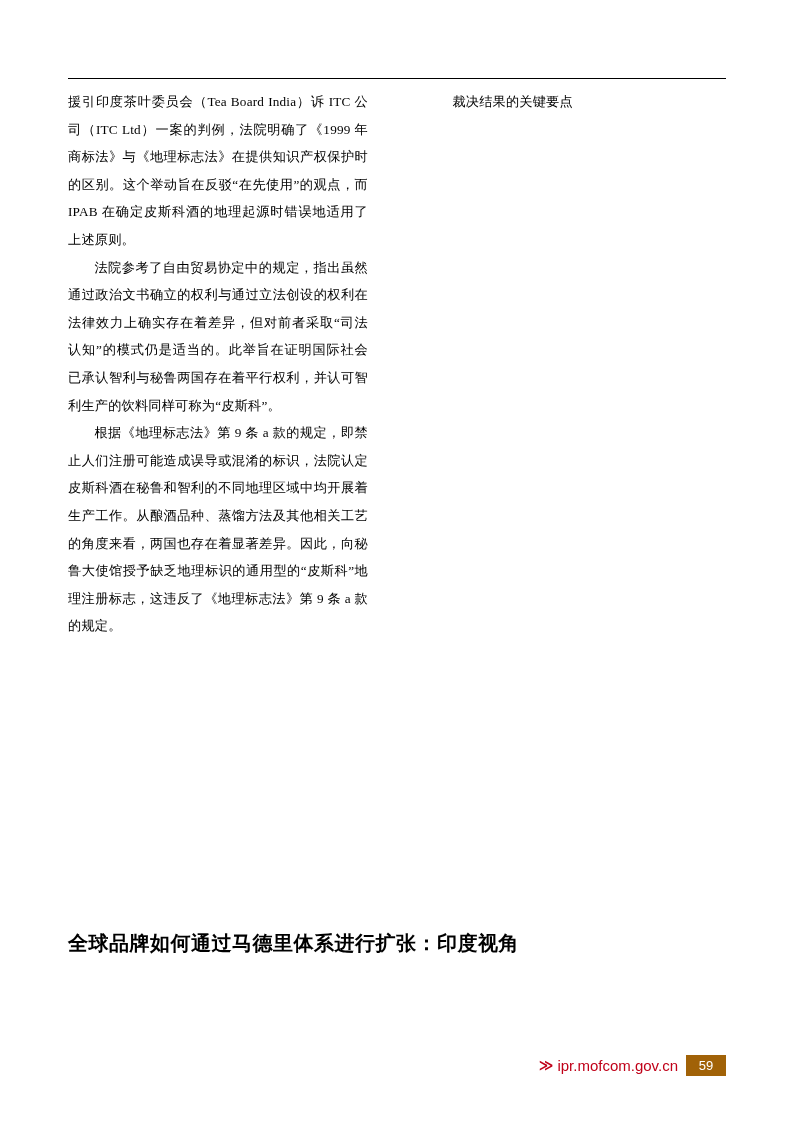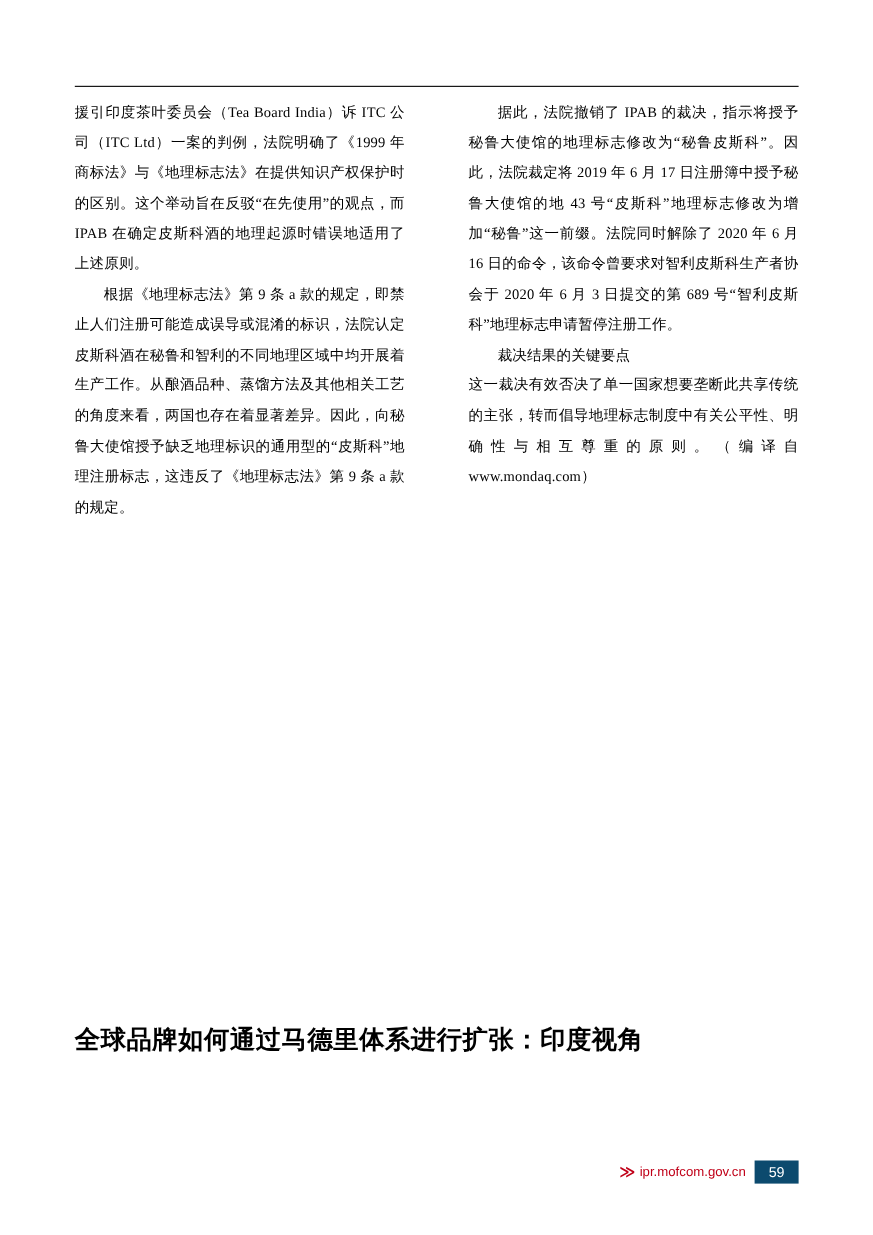--- a/index.html
+++ b/index.html
@@ -55,21 +55,21 @@
   }
   .col p.bold {
     font-weight: normal;
     text-indent: 26.4px;
   }
   .section-title {
     position: absolute;
     left: 68px;
     top: 930px;
     width: 658px;
-    font-size: 23px;
+    font-size: 20px;
     font-weight: bold;
     font-family: "Liberation Sans", "DejaVu Sans", sans-serif;
     letter-spacing: 0.5px;
   }
   .footer {
     position: absolute;
     left: 68px;
     top: 1054px;
     width: 658px;
     height: 22px;
@@ -86,27 +86,27 @@
     color: #c00018;
     font-size: 14px;
     font-weight: bold;
     font-family: "Liberation Sans", "DejaVu Sans", sans-serif;
     letter-spacing: -2px;
     margin-right: 6px;
     line-height: 1;
   }
   .footer-url {
     color: #c00018;
-    font-size: 12px;
+    font-size: 15px;
     font-family: "Liberation Sans", "DejaVu Sans", sans-serif;
     margin-right: 8px;
     line-height: 1;
   }
   .page-num {
-    background: #0c4a6e;
+    background: #a16207;
     color: #ffffff;
     font-size: 13px;
     font-family: "Liberation Sans", "DejaVu Sans", sans-serif;
     width: 40px;
     height: 21px;
     display: flex;
     align-items: center;
     justify-content: center;
     line-height: 1;
   }
@@ -115,27 +115,26 @@
 <body>
 
 <div class="page">
 
   <div class="rule-top"></div>
 
   <div class="columns">
 
     <div class="col">
       <p>援引印度茶叶委员会（Tea Board India）诉 ITC 公司（ITC Ltd）一案的判例，法院明确了《1999 年商标法》与《地理标志法》在提供知识产权保护时的区别。这个举动旨在反驳“在先使用”的观点，而 IPAB 在确定皮斯科酒的地理起源时错误地适用了上述原则。</p>
+      <p class="indent">法院参考了自由贸易协定中的规定，指出虽然通过政治文书确立的权利与通过立法创设的权利在法律效力上确实存在着差异，但对前者采取“司法认知”的模式仍是适当的。此举旨在证明国际社会已承认智利与秘鲁两国存在着平行权利，并认可智利生产的饮料同样可称为“皮斯科”。</p>
       <p class="indent">根据《地理标志法》第 9 条 a 款的规定，即禁止人们注册可能造成误导或混淆的标识，法院认定皮斯科酒在秘鲁和智利的不同地理区域中均开展着生产工作。从酿酒品种、蒸馏方法及其他相关工艺的角度来看，两国也存在着显著差异。因此，向秘鲁大使馆授予缺乏地理标识的通用型的“皮斯科”地理注册标志，这违反了《地理标志法》第 9 条 a 款的规定。</p>
     </div>
 
     <div class="col">
-      <p class="indent">据此，法院撤销了 IPAB 的裁决，指示将授予秘鲁大使馆的地理标志修改为“秘鲁皮斯科”。因此，法院裁定将 2019 年 6 月 17 日注册簿中授予秘鲁大使馆的地 43 号“皮斯科”地理标志修改为增加“秘鲁”这一前缀。法院同时解除了 2020 年 6 月 16 日的命令，该命令曾要求对智利皮斯科生产者协会于 2020 年 6 月 3 日提交的第 689 号“智利皮斯科”地理标志申请暂停注册工作。</p>
       <p class="bold">裁决结果的关键要点</p>
-      <p>这一裁决有效否决了单一国家想要垄断此共享传统的主张，转而倡导地理标志制度中有关公平性、明确性与相互尊重的原则。（编译自 www.mondaq.com）</p>
     </div>
 
   </div>
 
   <div class="section-title">全球品牌如何通过马德里体系进行扩张：印度视角</div>
 
   <div class="footer">
     <div class="footer-inner">
       <span class="chev">≫</span>
       <span class="footer-url">ipr.mofcom.gov.cn</span>

